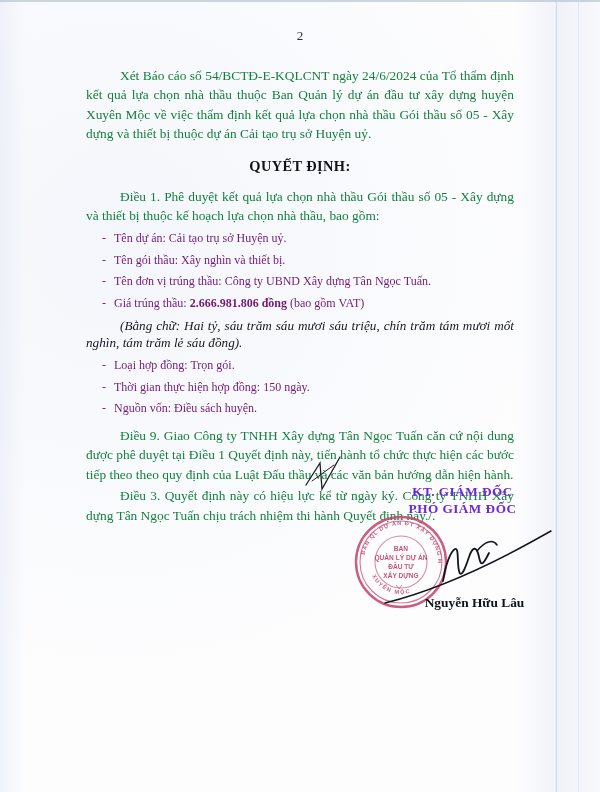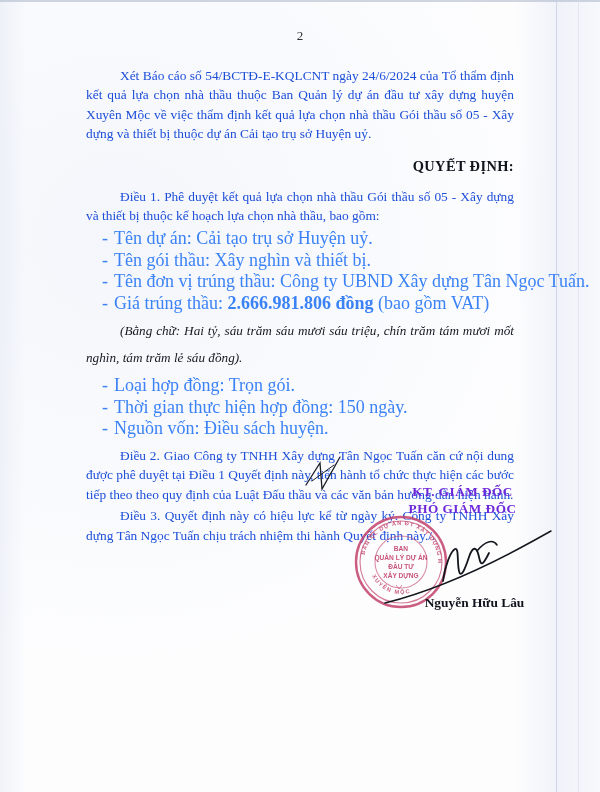--- a/index.html
+++ b/index.html
@@ -72,58 +72,58 @@
     width: 428px;
   }
 
   p.para {
     margin: 0 0 2px 0;
     font-size: 13.4px;
     line-height: 19.4px;
     text-align: justify;
     text-justify: inter-word;
     text-indent: 34px;
-    color: #1d4ed8;
+    color: #15803d;
   }
 
   .decision-title {
     margin: 14px 0 12px 0;
-    text-align: right;
+    text-align: center;
     font-size: 14.4px;
     font-weight: bold;
     letter-spacing: 0.4px;
     color: #0f131b;
   }
 
   .art-label { font-weight: normal; }
 
   ul.bullets {
     list-style: none;
     margin: 3px 0 3px 0;
     padding: 0;
   }
   ul.bullets li {
-    font-size: 18px;
+    font-size: 12px;
     line-height: 21.5px;
     padding-left: 28px;
     position: relative;
-    color: #3b82f6;
+    color: #701a75;
     white-space: nowrap;
   }
   ul.bullets li::before {
     content: "-";
     position: absolute;
     left: 16px;
   }
   .bold { font-weight: bold; text-align: center; }
 
   p.amount-words {
     margin: 3px 0 4px 0;
     font-size: 13.2px;
-    line-height: 27px;
+    line-height: 17px;
     font-style: italic;
     text-indent: 34px;
     text-align: justify;
     color: #141821;
   }
 
   .footer {
     position: absolute;
     left: 0;
     top: 487px;
@@ -245,21 +245,21 @@
       </ul>
 
       <p class="amount-words">(Bằng chữ: Hai tỷ, sáu trăm sáu mươi sáu triệu, chín trăm tám mươi mốt nghìn, tám trăm lẻ sáu đồng).</p>
 
       <ul class="bullets">
         <li><span>Loại hợp đồng: </span><span>Trọn gói.</span></li>
         <li><span>Thời gian thực hiện hợp đồng: </span><span>150 ngày.</span></li>
         <li><span>Nguồn vốn: </span><span>Điều sách huyện.</span></li>
       </ul>
 
-      <p class="para" style="margin-top:6px"><span class="art-label">Điều 2.</span><span> Giao Công ty TNHH Xây dựng Tân Ngọc Tuấn căn cứ nội dung được phê duyệt tại Điều 1 Quyết định này, tiến hành tổ chức thực hiện các bước tiếp theo theo quy định của Luật Đấu thầu và các văn bản hướng dẫn hiện hành.</span></p>
+      <p class="para" style="margin-top:6px"><span class="art-label">Điều 9.</span><span> Giao Công ty TNHH Xây dựng Tân Ngọc Tuấn căn cứ nội dung được phê duyệt tại Điều 1 Quyết định này, tiến hành tổ chức thực hiện các bước tiếp theo theo quy định của Luật Đấu thầu và các văn bản hướng dẫn hiện hành.</span></p>
 
       <p class="para"><span class="art-label">Điều 3.</span><span> Quyết định này có hiệu lực kể từ ngày ký. Công ty TNHH Xây dựng Tân Ngọc Tuấn chịu trách nhiệm thi hành Quyết định này./.</span></p>
 
     </div>
 
     <svg class="tick-mark" viewBox="0 0 60 46">
       <path d="M6 30 L20 8 L22 34 L40 2" stroke="#1b1e26" stroke-width="1.3" fill="none" stroke-linecap="round"></path>
       <path d="M12 26 L34 10" stroke="#1b1e26" stroke-width="1" fill="none" stroke-linecap="round"></path>
     </svg>
 

